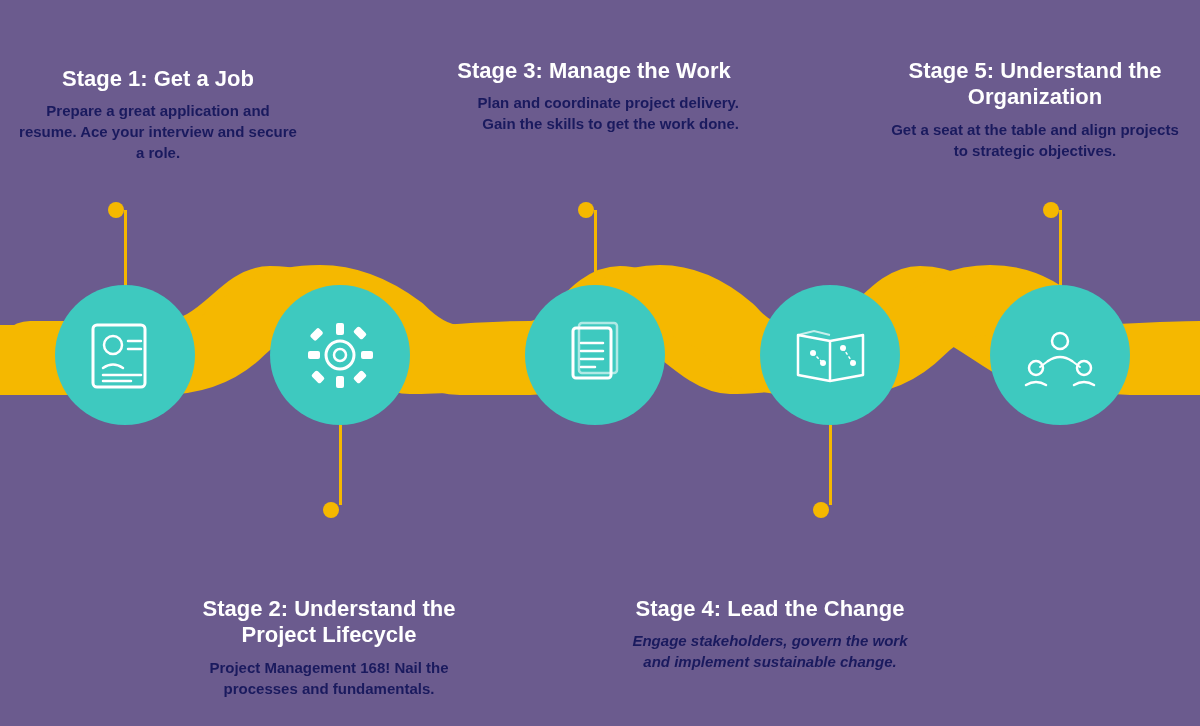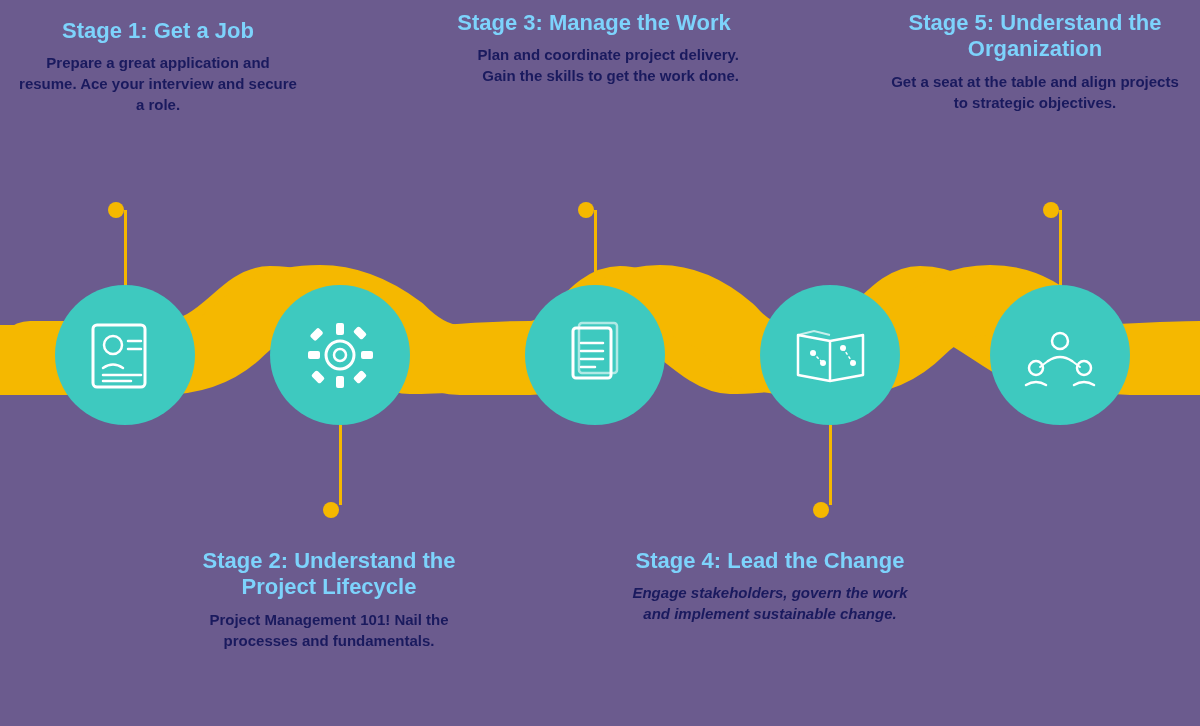--- a/index.html
+++ b/index.html
@@ -7,24 +7,25 @@
       width: 1200px;
       height: 726px;
       background-color: #6b5b8e;
       font-family: Arial, sans-serif;
       overflow: hidden;
       position: relative;
     }
 
     .stage-label {
       font-weight: 900;
-      color: #7dd3fc;
+      color: #ffffff;
       font-size: 22px;
       line-height: 1.2;
       text-align: center;
+      margin-top: 48px;
     }
 
     .stage-desc {
       font-weight: 700;
       color: #1a1a5e;
       font-size: 15px;
       line-height: 1.4;
       text-align: center;
     }
 
@@ -299,19 +300,19 @@
   <div class="stage-desc" style="margin-top:8px;text-align:right;">Plan and coordinate project delivery. Gain the skills to get the work done.</div>
 </div>
 
 <div class="top-label-5">
   <div class="stage-label">Stage 5: Understand the Organization</div>
   <div class="stage-desc" style="margin-top:8px;">Get a seat at the table and align projects to strategic objectives.</div>
 </div>
 
 <div class="bottom-label-2">
   <div class="stage-label">Stage 2: Understand the Project Lifecycle</div>
-  <div class="stage-desc" style="margin-top:8px;">Project Management 101! Nail the processes and fundamentals.</div>
+  <div class="stage-desc" style="margin-top:8px;">Project Management 168! Nail the processes and fundamentals.</div>
 </div>
 
 <div class="bottom-label-4">
   <div class="stage-label">Stage 4: Lead the Change</div>
   <div class="stage-desc" style="margin-top:8px;font-style:italic;">Engage stakeholders, govern the work and implement sustainable change.</div>
 </div>
 
 </body></html>

